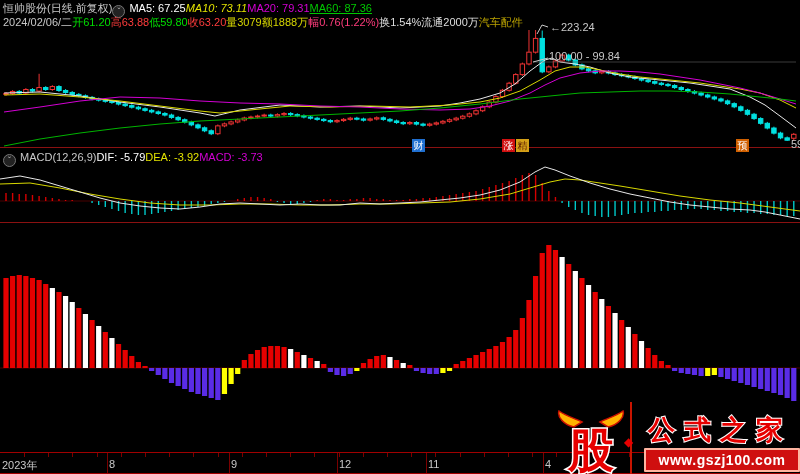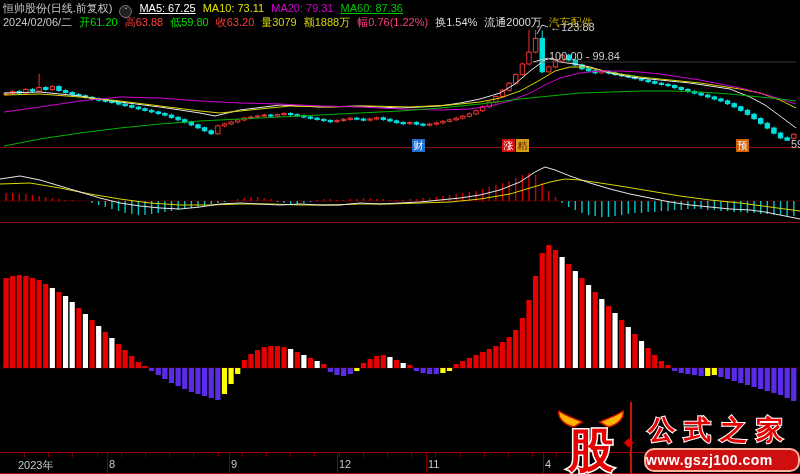--- a/index.html
+++ b/index.html
@@ -1,38 +1,38 @@
 <!DOCTYPE html>
 <html><head>
 <meta charset="utf-8">
 <style>
   html,body{margin:0;padding:0;background:#000;}
   #screen{position:relative;width:800px;height:474px;background:#000;overflow:hidden;
           font-family:"Liberation Sans",sans-serif;-webkit-font-smoothing:none;}
   .hrow{position:absolute;left:3px;white-space:nowrap;font-size:11px;line-height:12px;}
-  .hrow span{margin-right:7px;}
+  .hrow span{}
   #chart{position:absolute;left:0;top:0;}
   .collapse{display:inline-block;width:11px;height:11px;border:1px solid #777;border-radius:50%;
             color:#bbb;font-size:9px;line-height:10px;text-align:center;margin-right:4px;vertical-align:-2px;background:#222;}
   .badge{position:absolute;width:13px;height:13px;font-size:10px;line-height:13px;text-align:center;
          color:#fff;z-index:5;}
   .anno{position:absolute;font-size:11px;color:#c8c8c8;white-space:nowrap;z-index:4;}
   #axis{position:absolute;left:0;top:452px;width:800px;height:20px;border-top:1px solid #a00000;
         border-bottom:1px solid #a00000;background:#000;}
   .axlabel{position:absolute;top:5px;font-size:11px;color:#c8c8c8;}
   .tick{position:absolute;top:0;width:1px;background:#7a0000;}
   .panel-overlay{position:absolute;left:0;width:800px;z-index:2;}
   
   #logo{position:absolute;left:552px;top:408px;width:248px;height:66px;z-index:9;}
   #logo-divider{position:absolute;left:78px;top:-6px;width:2px;height:72px;background:#c81400;}
   #logo-diamond{position:absolute;left:72px;top:28px;color:#e60000;font-size:12px;line-height:12px;}
   #site-name-svg{position:absolute;left:88px;top:4px;}
   #url-pill{position:absolute;left:92px;top:40px;width:152px;height:20px;background:#cf0f0f;
-            border:2px solid #ffb4a0;border-radius:10px;color:#fff;font-weight:bold;font-size:14px;
-            line-height:20px;text-align:left;letter-spacing:0.5px;}
+            border:2px solid #ffb4a0;border-radius:1px;color:#fff;font-weight:bold;font-size:14px;
+            line-height:20px;text-align:center;letter-spacing:0.5px;}
 </style>
 </head>
 <body>
 
 <div id="screen">
 
   <svg id="chart" width="800" height="474">
       <line x1="6" y1="92.0645" x2="6" y2="95.798" stroke="#ee3333" stroke-width="1"></line>
       <rect x="3.8" y="93.44" width="4.4" height="1" fill="#000000" stroke="#ee3333" stroke-width="1"></rect>
       <line x1="12.620000000000001" y1="90.09949999999999" x2="12.620000000000001" y2="94.81550000000001" stroke="#ee3333" stroke-width="1"></line>
@@ -523,41 +523,44 @@
       <rect x="777.9399999999999" y="368" width="5.2" height="27" fill="#5a2ce6"></rect>
       <rect x="784.56" y="368" width="5.2" height="30" fill="#5a2ce6"></rect>
       <rect x="791.18" y="368" width="5.2" height="33" fill="#5a2ce6"></rect>
     </svg>
 
   <div class="panel-overlay" style="top:30px;height:117px;"></div>
   <div class="panel-overlay" style="top:163px;height:59px;"></div>
   <div class="panel-overlay" style="top:238px;height:214px;"></div>
 
   <div class="hrow" style="top:2px;">
-    <span style="color:#c8c8c8;">恒帅股份(日线.前复权)</span><span class="collapse">ˇ</span><span id="ma-tokens"><span style="color: rgb(255, 255, 255); text-decoration: underline;">MA5: 67.25</span><span style="color: rgb(226, 226, 0);">MA10: 73.11</span><span style="color: rgb(212, 0, 212);">MA20: 79.31</span><span style="color: rgb(0, 200, 0); text-decoration: underline;">MA60: 87.36</span></span>
+    <span style="color:#c8c8c8;">恒帅股份(日线.前复权)</span><span class="collapse">ˇ</span><span id="ma-tokens"><span style="color: rgb(255, 255, 255);">MA5: 67.25</span><span style="color: rgb(226, 226, 0); font-style: italic;">MA10: 73.11</span><span style="color: rgb(212, 0, 212);">MA20: 79.31</span><span style="color: rgb(0, 200, 0); text-decoration: underline;">MA60: 87.36</span></span>
   </div>
   <div class="hrow" style="top:16px;">
     <span id="quote-tokens"><span style="color: rgb(200, 200, 200);">2024/02/06/二</span><span style="color: rgb(0, 221, 0);">开61.20</span><span style="color: rgb(255, 60, 60);">高63.88</span><span style="color: rgb(0, 221, 0);">低59.80</span><span style="color: rgb(255, 60, 60);">收63.20</span><span style="color: rgb(214, 214, 0);">量3079</span><span style="color: rgb(214, 214, 0);">额1888万</span><span style="color: rgb(255, 60, 124);">幅0.76(1.22%)</span><span style="color: rgb(221, 221, 221);">换1.54%</span><span style="color: rgb(221, 221, 221);">流通2000万</span><span style="color: rgb(184, 160, 0);">汽车配件</span></span>
   </div>
 
-
-
-  <div class="anno" style="left:550px;top:21px;"><span>←</span><span>123.88</span></div>
+  <div class="hrow" style="top:151px;z-index:3;">
+    <span class="collapse">ˇ</span><span id="macd-tokens"><span style="color: rgb(200, 200, 200);">MACD(12,26,9)</span><span style="color: rgb(255, 255, 255);">DIF: -5.79</span><span style="color: rgb(226, 226, 0);">DEA: -3.92</span><span style="color: rgb(212, 0, 212);">MACD: -3.73</span></span>
+  </div>
+
+
+  <div class="anno" style="left:550px;top:21px;"><span>←</span><span>223.24</span></div>
   <div class="anno" style="left:549px;top:50px;">100.00 - 99.84</div>
   <div class="anno" style="left:750px;top:138px;padding-left:41px;"><span>59.80</span><span style="color:#cc3333;">→</span></div>
 
   <div id="badges">
       <div class="badge" style="left: 412px; top: 139px; background: rgb(31, 111, 208); color: rgb(255, 255, 255);">财</div>
       <div class="badge" style="left: 502px; top: 139px; background: rgb(208, 16, 16); color: rgb(255, 255, 255);">涨</div>
       <div class="badge" style="left: 516px; top: 139px; background: rgb(212, 160, 23); color: rgb(90, 26, 0);">精</div>
       <div class="badge" style="left: 736px; top: 139px; background: rgb(208, 96, 0); color: rgb(255, 255, 255);">预</div>
     </div>
 
   <div id="axis">
-    <span class="axlabel" style="left:2px;margin-left:16px;">2023年</span>
+    <span class="axlabel" style="left:2px;">2023年</span>
     <span id="axis-labels"><span class="axlabel" style="left: 109px;">8</span><span class="axlabel" style="left: 231px;">9</span><span class="axlabel" style="left: 339px;">12</span><span class="axlabel" style="left: 428px;">11</span><span class="axlabel" style="left: 545px;">4</span></span>
   <div class="tick" style="left: 107px; height: 20px;"></div><div class="tick" style="left: 229px; height: 20px;"></div><div class="tick" style="left: 337px; height: 20px;"></div><div class="tick" style="left: 426px; height: 20px;"></div><div class="tick" style="left: 543px; height: 20px;"></div><div class="tick" style="left: 24px; height: 4px;"></div><div class="tick" style="left: 48px; height: 4px;"></div><div class="tick" style="left: 72px; height: 4px;"></div><div class="tick" style="left: 97px; height: 4px;"></div><div class="tick" style="left: 121px; height: 4px;"></div><div class="tick" style="left: 145px; height: 4px;"></div><div class="tick" style="left: 169px; height: 4px;"></div><div class="tick" style="left: 193px; height: 4px;"></div><div class="tick" style="left: 218px; height: 4px;"></div><div class="tick" style="left: 242px; height: 4px;"></div><div class="tick" style="left: 266px; height: 4px;"></div><div class="tick" style="left: 290px; height: 4px;"></div><div class="tick" style="left: 314px; height: 4px;"></div><div class="tick" style="left: 339px; height: 4px;"></div><div class="tick" style="left: 363px; height: 4px;"></div><div class="tick" style="left: 387px; height: 4px;"></div><div class="tick" style="left: 411px; height: 4px;"></div><div class="tick" style="left: 435px; height: 4px;"></div><div class="tick" style="left: 460px; height: 4px;"></div><div class="tick" style="left: 484px; height: 4px;"></div><div class="tick" style="left: 508px; height: 4px;"></div><div class="tick" style="left: 532px; height: 4px;"></div><div class="tick" style="left: 556px; height: 4px;"></div><div class="tick" style="left: 581px; height: 4px;"></div><div class="tick" style="left: 605px; height: 4px;"></div><div class="tick" style="left: 629px; height: 4px;"></div><div class="tick" style="left: 653px; height: 4px;"></div><div class="tick" style="left: 677px; height: 4px;"></div><div class="tick" style="left: 702px; height: 4px;"></div><div class="tick" style="left: 726px; height: 4px;"></div><div class="tick" style="left: 750px; height: 4px;"></div><div class="tick" style="left: 774px; height: 4px;"></div></div>
 
   <div id="logo">
     <svg width="78" height="66" viewBox="0 0 78 66" style="position:absolute;left:0;top:2px;">
       <path d="M22,17 C12,15 5,7 7,1 C14,6 24,9 30,12 Z" fill="#ffb400" stroke="#cc1100" stroke-width="1.5"></path>
       <path d="M56,17 C66,15 73,7 71,1 C64,6 54,9 48,12 Z" fill="#ffb400" stroke="#cc1100" stroke-width="1.5"></path>
       <text id="logo-glyph" x="39" y="56" text-anchor="middle" font-size="46" font-weight="bold" fill="#e60000" style="font-family:'Liberation Serif',serif;paint-order:stroke;stroke:#ffffff;stroke-width:3;">股</text>
     </svg>
     <div id="logo-divider"></div>

